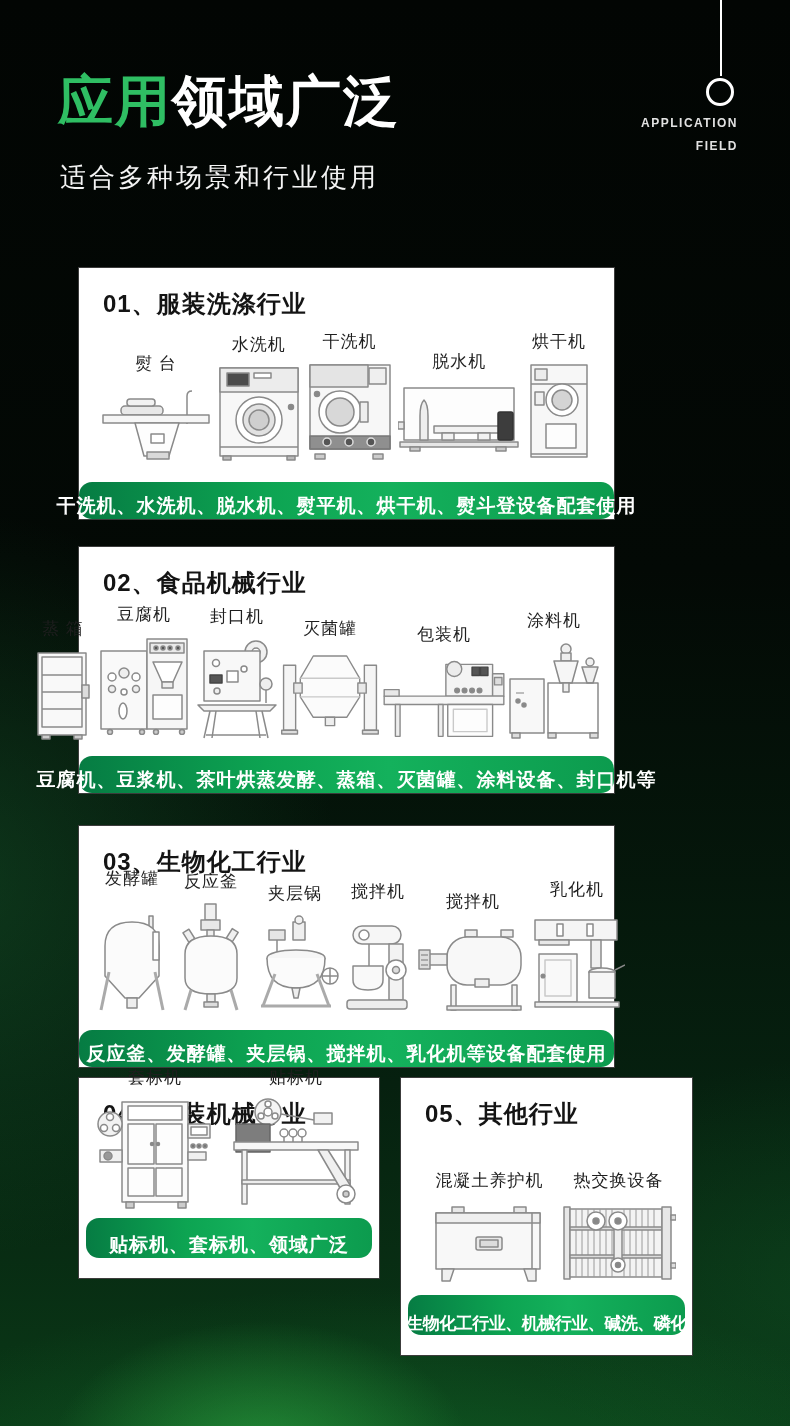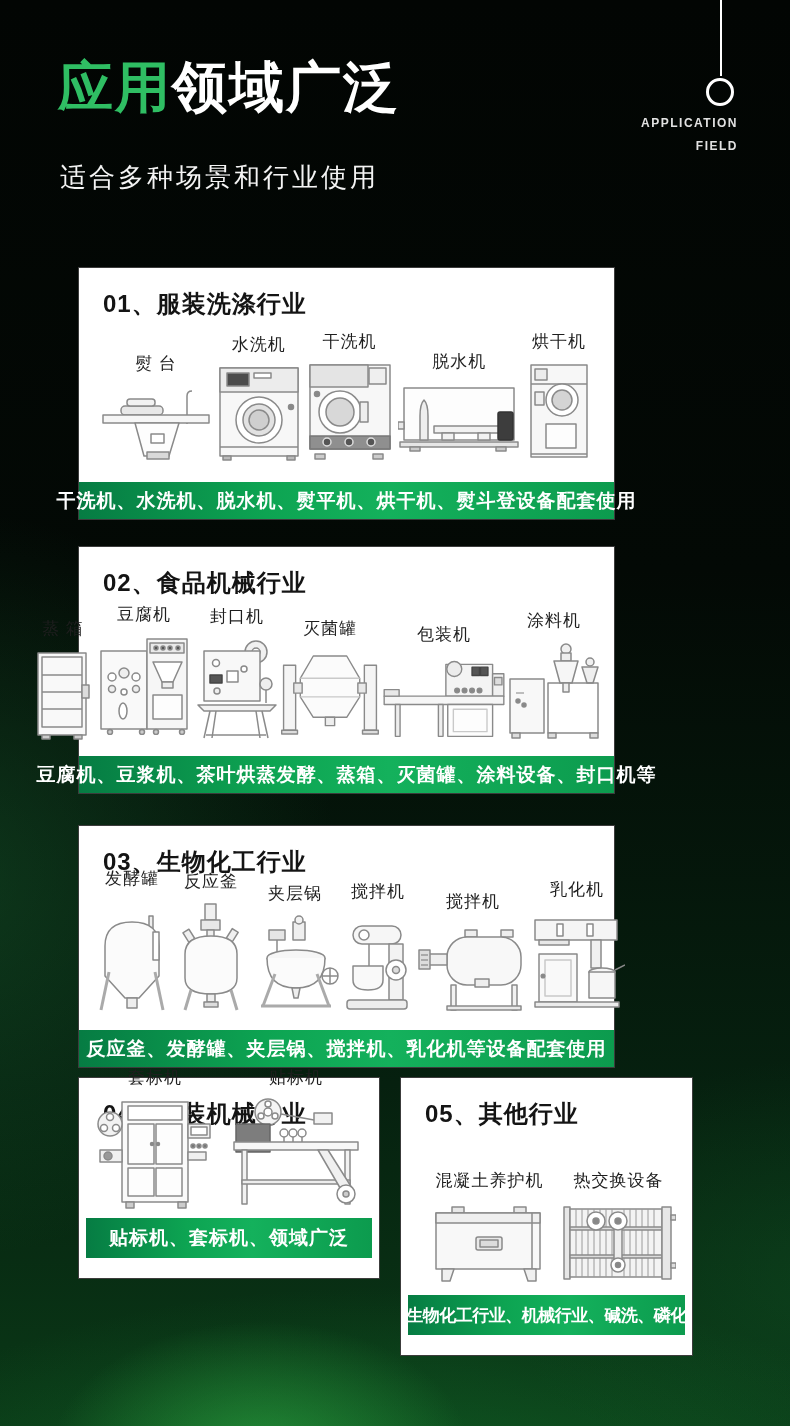--- a/index.html
+++ b/index.html
@@ -7,38 +7,38 @@
     position:relative;width:790px;height:1426px;overflow:hidden;
     font-family:"Liberation Sans","DejaVu Sans",sans-serif;
     background:
       radial-gradient(300px 190px at 33% 102%, rgba(48,180,70,.60), transparent 70%),
       radial-gradient(760px 300px at 50% 106%, rgba(22,125,48,.50), transparent 75%),
       radial-gradient(560px 520px at -8% 62%, rgba(28,110,55,.38), transparent 72%),
       radial-gradient(420px 300px at 104% 90%, rgba(18,90,40,.35), transparent 75%),
       linear-gradient(180deg,#020503 0%,#030905 40%,#06200f 76%,#0a3917 100%);
   }
   
-  .title{position:absolute;left:58px;top:60px;font-size:55px;font-weight:800;
+  .title{position:absolute;left:58px;top:74px;font-size:55px;font-weight:800;
     letter-spacing:2px;color:#fff;line-height:1;white-space:nowrap;}
   .title .hl{color:#2fbe63;}
   .subtitle{position:absolute;left:60px;top:160px;font-size:26px;color:#f4f4f4;letter-spacing:3px;}
   .deco-line{position:absolute;top:0;right:68px;width:2px;height:76px;background:#fff;}
   .deco-circle{position:absolute;top:78px;right:56px;width:22px;height:22px;border:3px solid #fff;border-radius:50%;}
   .deco-text{position:absolute;top:112px;right:52px;text-align:right;color:#e2e2e2;
     font-size:12px;font-weight:700;letter-spacing:1.5px;line-height:1.9;}
   
   .card{position:absolute;left:78px;width:537px;background:#fff;border:1px solid #3c3c3c;box-sizing:border-box;}
   .card-title{margin:20px 0 0 24px;font-size:24px;font-weight:800;color:#141414;letter-spacing:1px;}
   .figs{position:absolute;left:0;right:0;display:flex;align-items:flex-end;}
   .fig{display:flex;flex-direction:column;align-items:center;justify-content:flex-end;}
   .lbl{font-size:17px;color:#1e1e1e;margin-bottom:9px;letter-spacing:1px;white-space:nowrap;}
   .lbl.mb-lg{margin-bottom:24px;}
-  .banner{position:absolute;left:0;right:0;bottom:0;height:37px;display:flex;align-items:center;justify-content:center;
+  .banner{position:absolute;left:0;right:0;bottom:0;height:37px;display:flex;align-items:flex-end;justify-content:center;
     color:#fff;font-size:19px;font-weight:700;letter-spacing:1px;white-space:nowrap;
-    background:linear-gradient(90deg,#067c43 0%,#0da452 35%,#14b15c 58%,#0c9b4e 100%);}
+    background:linear-gradient(90deg,#067c43 0%,#0da452 35%,#14b15c 58%,#0c9b4e 100%);border-radius:13px;}
   .banner.inset{left:7px;right:7px;bottom:20px;height:40px;}
   .banner.small{font-size:17px;letter-spacing:-0.5px;}
   svg{display:block;}
 </style>
 </head>
 <body>
 
 <div class="page">
 
   <div class="title"><span class="hl">应用</span><span>领域广泛</span></div>

